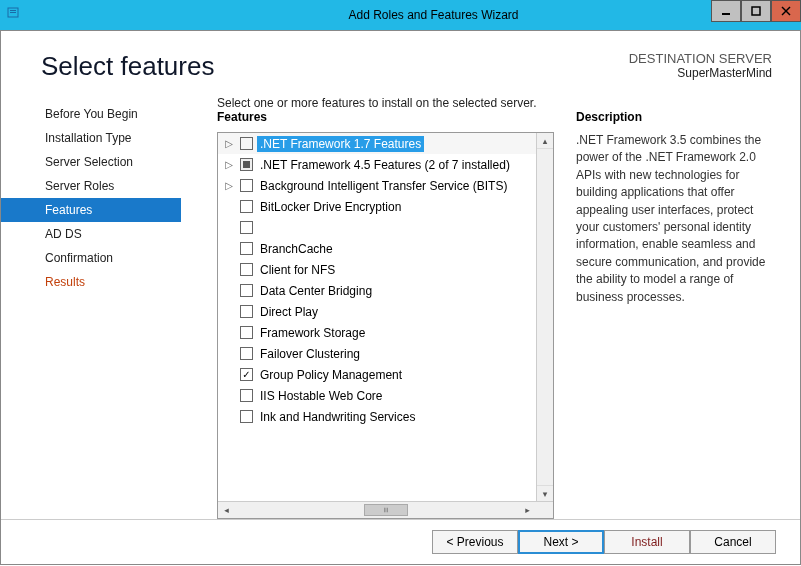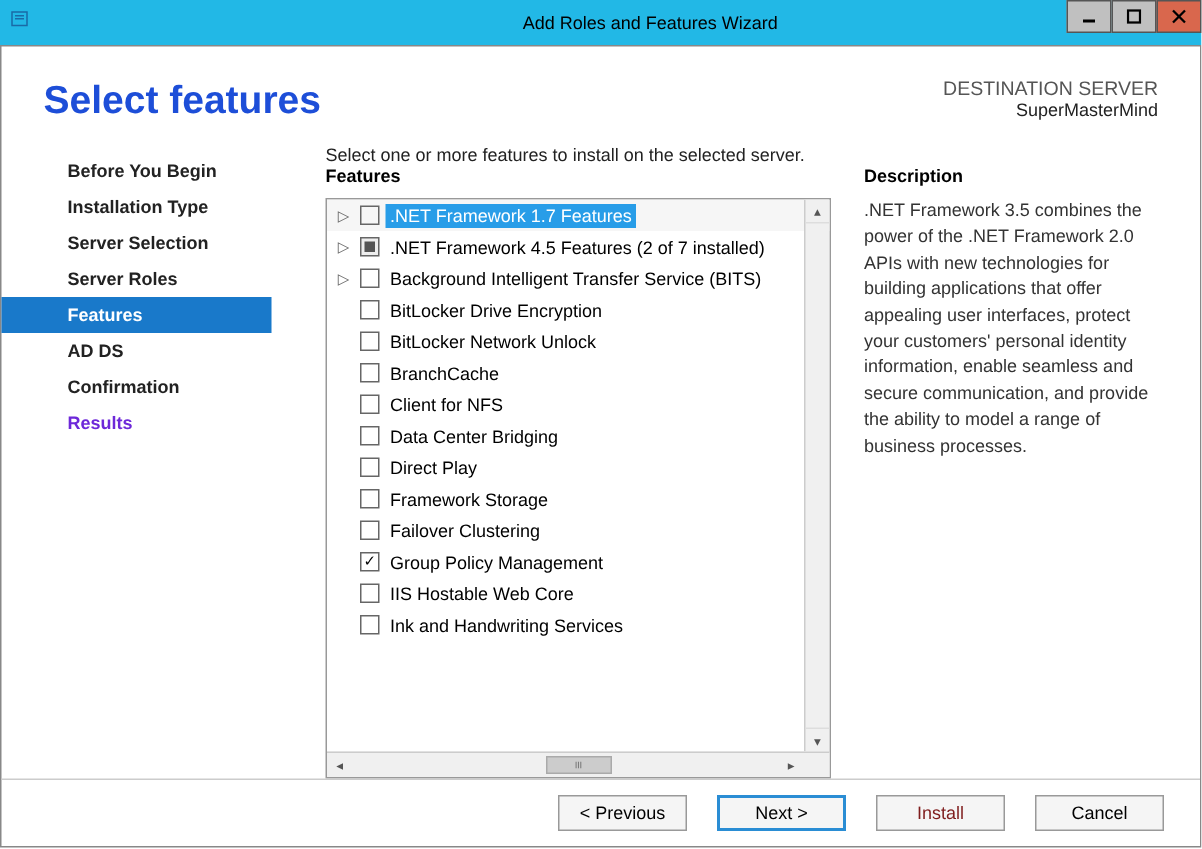--- a/index.html
+++ b/index.html
@@ -8,30 +8,30 @@
 .titlebar { height: 30px; background: #22b8e6; display: flex; align-items: center; position: relative; gap: 40px; }
 .titlebar .icon { width: 20px; height: 20px; margin-left: 6px; }
 .titlebar .title { flex: 1; text-align: center; color: #000; font-size: 12px; }
 .winbtns { display: flex; position: absolute; right: 0; top: 0; }
 .winbtn { width: 30px; height: 22px; background: #c0c0c0; border: 1px solid #555; display: flex; align-items: center; justify-content: center; font-size: 11px; cursor: default; }
 .winbtn.close { background: #d9674d; }
 
 .outer { border: 1px solid #888; height: 535px; padding: 0; display: flex; flex-direction: column; }
 
 .header { display: flex; justify-content: space-between; padding: 20px 28px 10px 28px; }
-.header h1 { color: #1d4ed8; font-weight: 700; font-size: 26px; }
+.header h1 { color: #0f172a; font-weight: 400; font-size: 26px; margin-left: 12px; }
 .destlabel { text-align: center; color: #555; font-size: 13px; }
 .destname { text-align: right; color: #222; font-size: 12px; }
 
 .body { display: flex; flex: 1; padding: 0 0 0 0; min-height: 0; }
 
-.sidebar { width: 180px; padding-top: 10px; font-weight: bold; }
+.sidebar { width: 180px; padding-top: 10px; }
 .navitem { padding: 5px 10px 5px 44px; font-size: 12px; color: #222; cursor: pointer; }
 .navitem.active { background: #1979ca; color: #fff; }
-.navitem.disabled { color: #6d28d9; cursor: default; }
+.navitem.disabled { color: #c2410c; cursor: default; }
 
 .main { flex: 1; padding: 4px 28px 0 36px; font-size: 12px; display: flex; flex-direction: column; min-height: 0; }
 .instr { color: #222; }
 .cols { display: flex; gap: 22px; flex: 1; min-height: 0; }
 .leftcol { flex: 1; display: flex; flex-direction: column; }
 .rightcol { width: 196px; }
 .colhead { font-weight: bold; margin-bottom: 8px; }
 
 .listbox { border: 1px solid #999; flex: 1; display: flex; flex-direction: column; min-height: 0; }
 .listscroll { flex: 1; overflow: hidden; position: relative; }
@@ -51,21 +51,21 @@
 .vscroll .arrow.down { position: absolute; bottom: 0; left: 0; right: 0; border-top: 1px solid #ddd; border-bottom: none; }
 
 .hscroll { height: 17px; background: #f0f0f0; border-top: 1px solid #ccc; display: flex; position: relative; }
 .hscroll .harrow { width: 17px; display: flex; align-items: center; justify-content: center; font-size: 9px; color: #555; }
 .hscroll .harrow.right { margin-left: auto; margin-right: 17px; }
 .hscroll .thumb { position: absolute; left: 50%; transform: translateX(-50%); top: 2px; height: 12px; width: 44px; background: #ccc; border: 1px solid #aaa; display: flex; align-items: center; justify-content: center; }
 .hscroll .thumb::after { content: "≡"; font-size: 9px; color: #777; transform: rotate(90deg); }
 
 .desc { color: #333; line-height: 1.45; }
 
-.footer { border-top: 1px solid #ccc; padding: 10px 24px; display: flex; justify-content: flex-end; gap: 20px; }
+.footer { border-top: 1px solid #ccc; padding: 10px 24px; display: flex; justify-content: flex-end; gap: 0; }
 .btn { width: 86px; height: 24px; border: 1px solid #999; background: #f5f5f5; font-size: 12px; cursor: pointer; }
 .btn.disabled { color: #7f1d1d; cursor: default; }
 .btn.focus { border: 2px solid #2a8dd4; }
 </style>
 </head>
 <body>
 
 <div class="titlebar">
   <span class="icon">
     <svg width="16" height="16" viewBox="0 0 16 16">
@@ -140,21 +140,20 @@
                     <span class="label">Background Intelligent Transfer Service (BITS)</span>
                   </div>
                   <div class="item">
                     <span class="expander"></span>
                     <span class="cb"></span>
                     <span class="label">BitLocker Drive Encryption</span>
                   </div>
                   <div class="item">
                     <span class="expander"></span>
                     <span class="cb"></span>
-                    <span class="label">BitLocker Network Unlock</span>
                   </div>
                   <div class="item">
                     <span class="expander"></span>
                     <span class="cb"></span>
                     <span class="label">BranchCache</span>
                   </div>
                   <div class="item">
                     <span class="expander"></span>
                     <span class="cb"></span>
                     <span class="label">Client for NFS</span>

